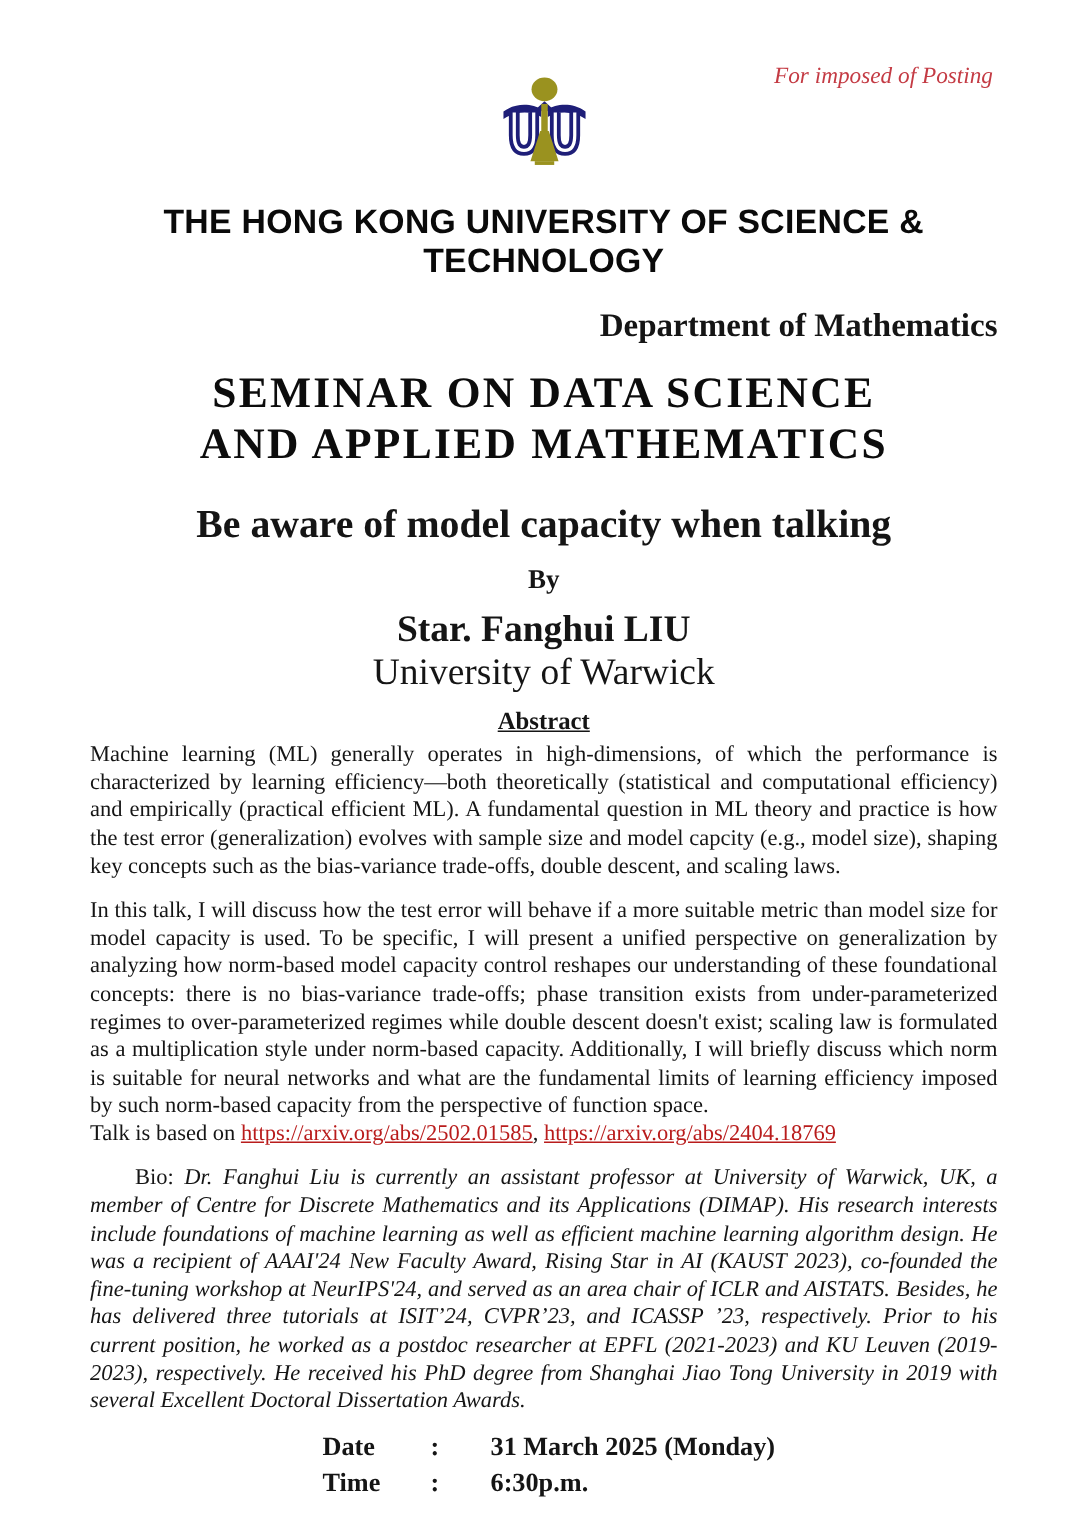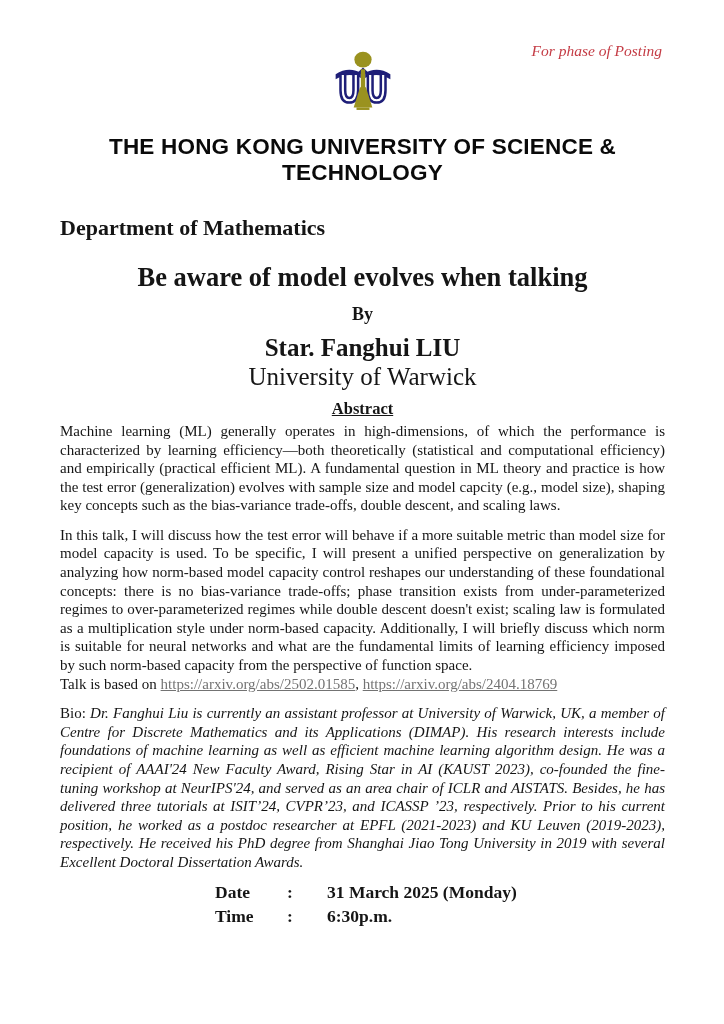--- a/index.html
+++ b/index.html
@@ -32,22 +32,22 @@
   .university {
     margin-top: 4px;
     text-align: center;
     font-family: "Liberation Sans", sans-serif;
     font-weight: bold;
     font-size: 22.5px;
     letter-spacing: 0.2px;
     color: #0a0a0a;
   }
   .department {
-    margin-top: 29px;
-    text-align: left;
+    margin-top: 17px;
+    text-align: right;
     font-weight: bold;
     font-size: 22px;
   }
   .series {
     margin-top: 16px;
     text-align: center;
     font-weight: bold;
     font-size: 29px;
     line-height: 1.16;
     letter-spacing: 1.5px;
@@ -86,48 +86,48 @@
   }
   .para {
     font-size: 15px;
     line-height: 1.24;
     text-align: justify;
   }
   .para-1 { margin-top: 3px; }
   .para-2 { margin-top: 11px; }
   .talk-line { font-size: 15px; line-height: 1.24; }
   .arxiv-link {
-    color: #737373;
+    color: #b91c1c;
     text-decoration: underline;
     cursor: pointer;
   }
   .bio {
     margin-top: 11px;
     font-size: 15px;
     line-height: 1.24;
     text-align: justify;
     font-style: italic;
   }
-  .bio-label { font-style: normal; }
+  .bio-label { font-style: normal; margin-left: 30px; }
   .details {
     margin: 8px 0 0 155px;
     font-weight: bold;
     font-size: 17.5px;
   }
   .details-row { display: flex; line-height: 1.4; }
   .details-label { width: 72px; }
   .details-colon { width: 40px; }
   .details-value { flex: 1; }
 </style>
 </head>
 <body>
 
 <div class="page">
 
-  <div class="posting-note">For phase of Posting</div>
+  <div class="posting-note">For imposed of Posting</div>
 
   <div class="logo-wrap">
     <svg viewBox="0 0 100 104" aria-hidden="true">
 
       <path class="navy" d="M12,33 C25,23.5 40,26.5 47,31 L47,38 C38,32.5 24,32 12,40 Z"></path>
       <path class="navy" d="M88,33 C75,23.5 60,26.5 53,31 L53,38 C62,32.5 76,32 88,40 Z"></path>
       <path class="navy" d="M43,30 L50,23.5 L57,30 L50,34.5 Z"></path>
 
       <path class="navy-stroke" d="M22,34 V55 Q22,69 31,69 Q40,69 40,55 V34"></path>
       <path class="white-stroke" d="M22,34 V55 Q22,69 31,69 Q40,69 40,55 V34"></path>
@@ -140,23 +140,27 @@
       <rect class="gold" x="41" y="79" width="18" height="3.5"></rect>
 
       <ellipse class="gold" cx="50" cy="12.5" rx="12" ry="11"></ellipse>
     </svg>
   </div>
 
   <div class="university">THE HONG KONG UNIVERSITY OF SCIENCE &amp; TECHNOLOGY</div>
 
   <div class="department">Department of Mathematics</div>
 
+  <div class="series">
+    <div>SEMINAR ON DATA SCIENCE</div>
+    <div>AND APPLIED MATHEMATICS</div>
+  </div>
 
   <div class="talk-title">
-    <div>Be aware of model evolves when talking</div>
+    <div>Be aware of model capacity when talking</div>
   </div>
 
   <div class="by-label">By</div>
 
   <div class="speaker">Star. Fanghui LIU</div>
 
   <div class="affiliation">University of Warwick</div>
 
   <div class="abstract-heading">Abstract</div>
 

